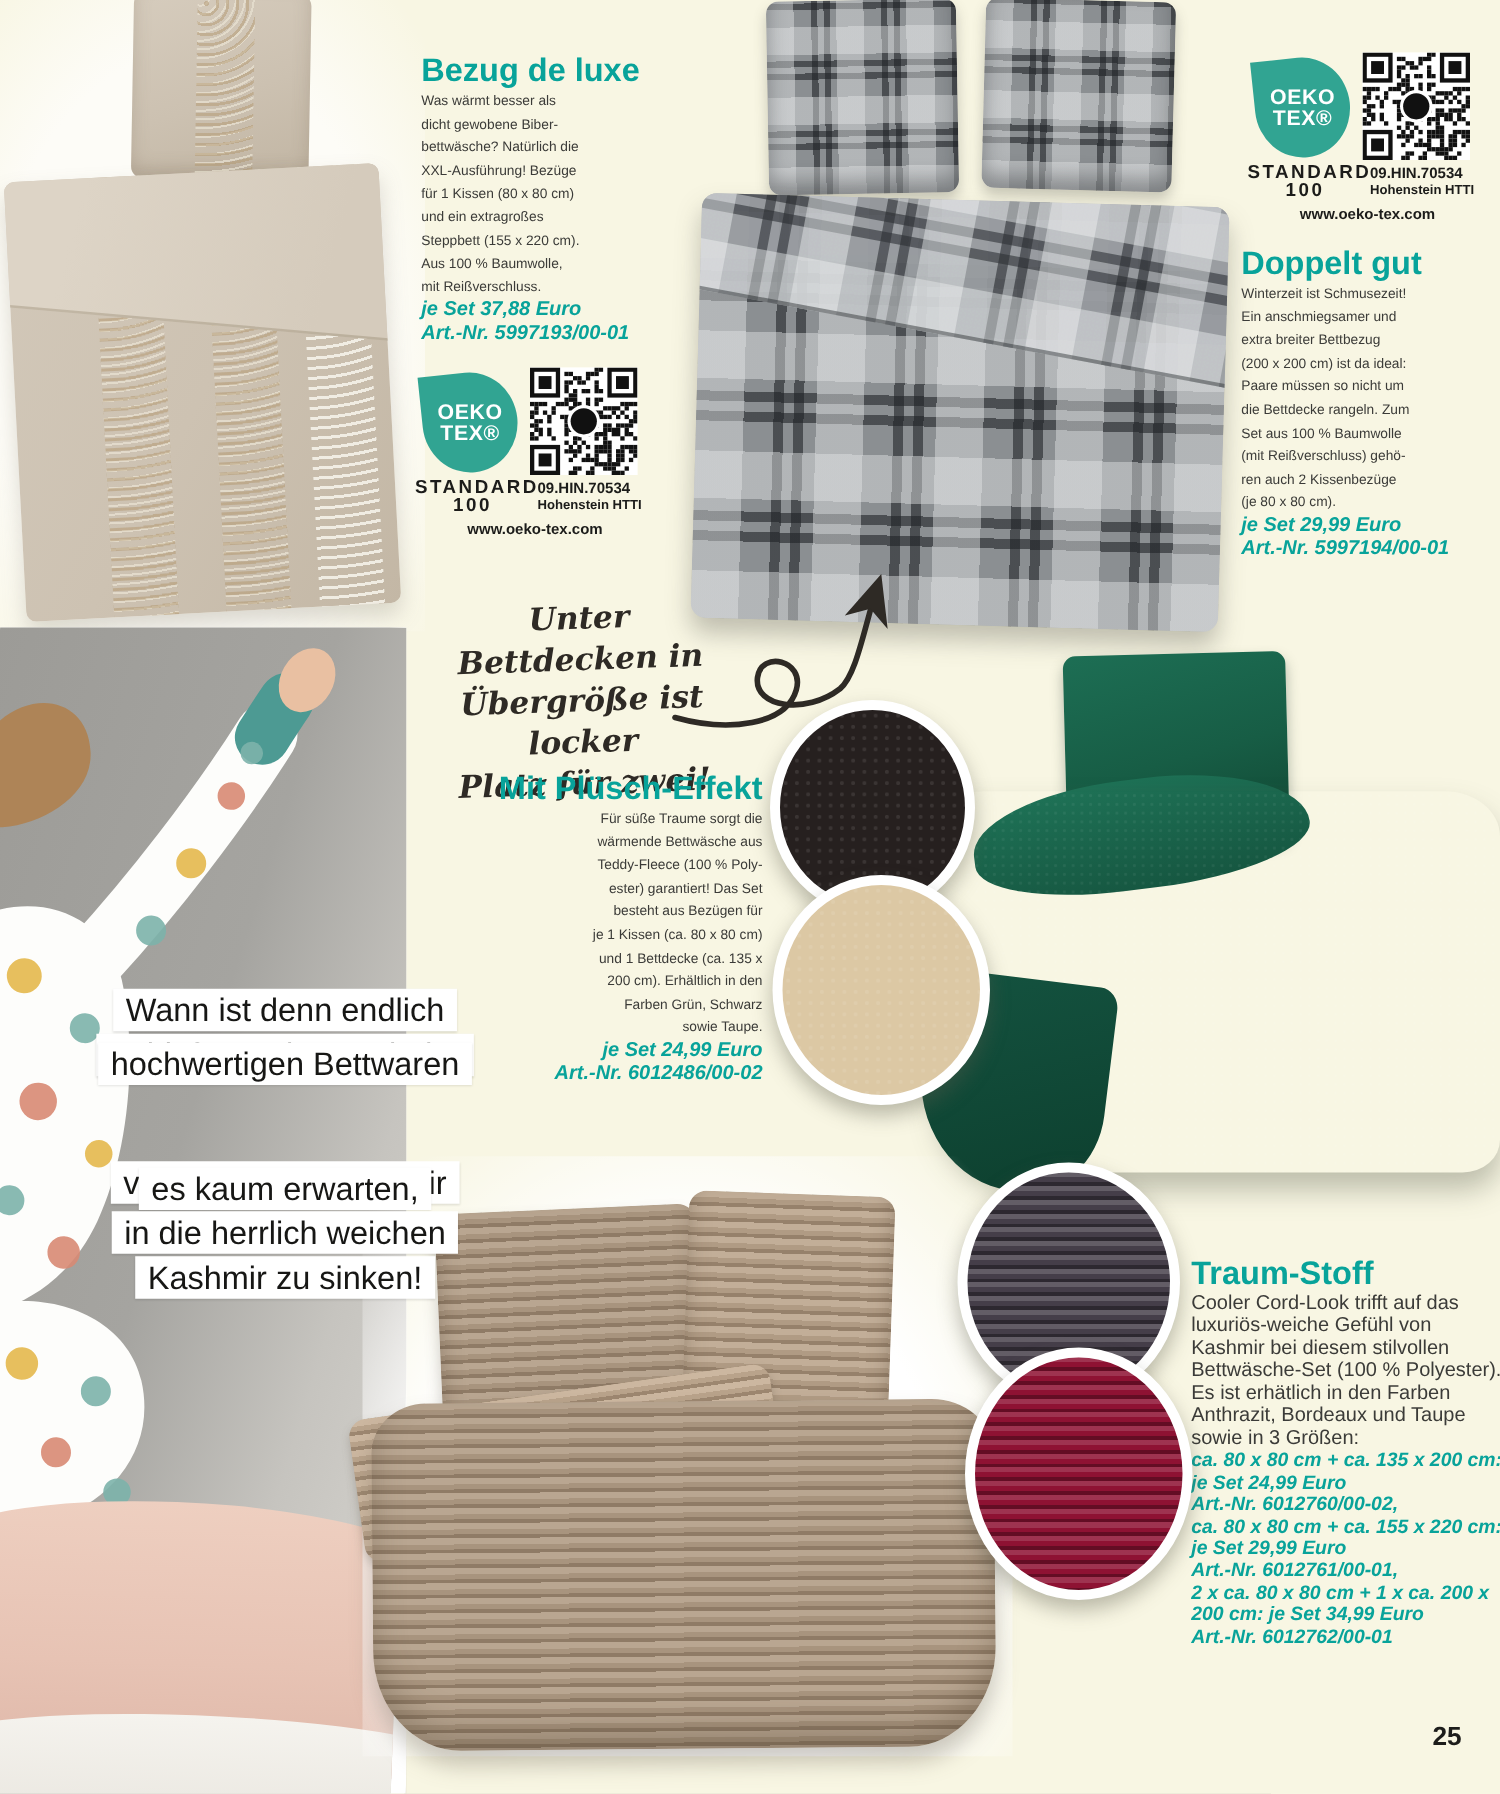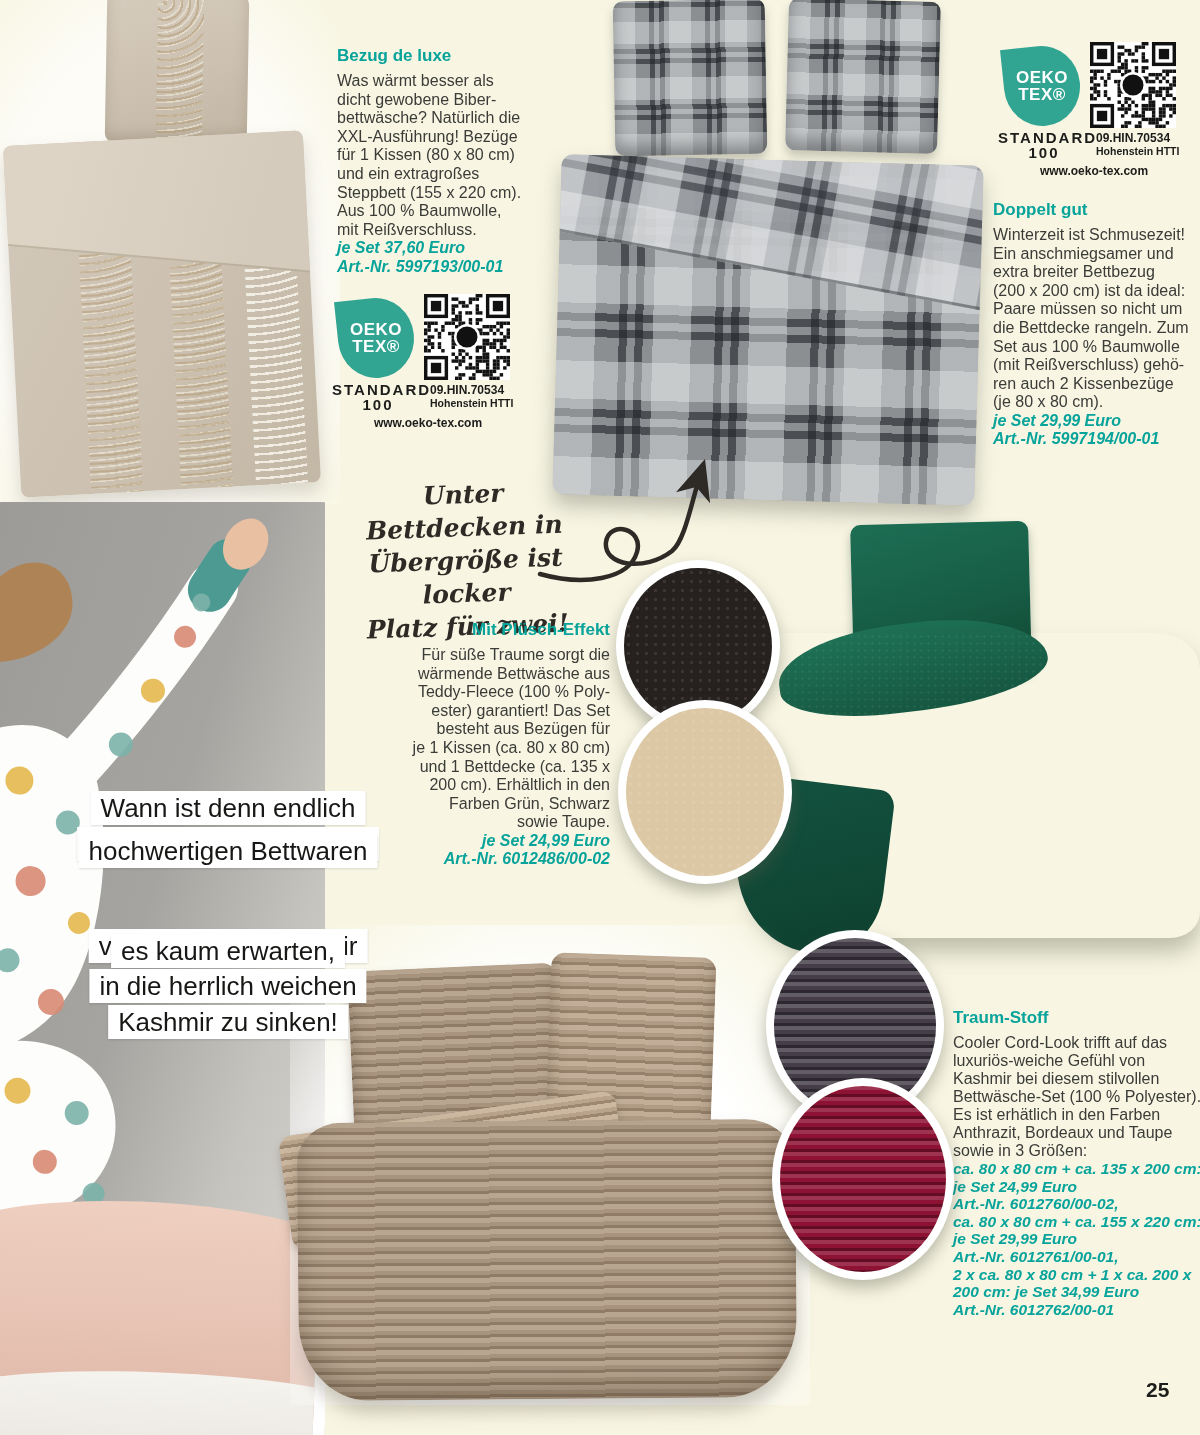--- a/index.html
+++ b/index.html
@@ -1,22 +1,22 @@
 <!DOCTYPE html>
 <html lang="de"><head>
 <meta charset="utf-8">
 <style>
   html,body{margin:0;padding:0;}
   body{font-family:"Liberation Sans",sans-serif;background:#d8d6c8;}
   #stage{position:relative;width:1200px;height:1435px;margin:0 auto;background:#f8f6e3;overflow:hidden;}
 
   
   .tb{position:absolute;color:#3b3b38;}
-  .tb h3{margin:0 0 4px 0;font-size:17px;line-height:24px;font-weight:bold;color:#08a39a;}
-  .tb .body{font-size:16px;line-height:18.6px;white-space:pre-line;color:#3b3b38;}
+  .tb h3{margin:0 0 4px 0;font-size:26px;line-height:24px;font-weight:bold;color:#08a39a;}
+  .tb .body{font-size:11px;line-height:18.6px;white-space:pre-line;color:#3b3b38;}
   .tb .price,.tb .artnr,.tb .offers{font-size:16px;line-height:18.5px;font-weight:bold;font-style:italic;color:#08a39a;white-space:pre-line;}
   .tb.right{text-align:right;}
 
   
   .oeko{position:absolute;width:190px;}
   .oeko .drop{position:absolute;left:0;top:4px;width:76px;height:80px;background:#31a492;border-radius:0 52% 52% 52%;transform:rotate(-6deg);display:flex;align-items:center;justify-content:center;}
   .oeko .drop .droptext{transform:rotate(6deg);color:#fff;font-weight:bold;font-size:17px;line-height:17px;text-align:center;letter-spacing:.5px;}
   .oeko .qr{position:absolute;left:86px;top:0;width:86px;height:86px;background:#fff;}
   .oeko .std{position:absolute;left:-6px;top:88px;width:92px;text-align:center;font-weight:bold;color:#1c1c1a;font-size:15px;line-height:15px;letter-spacing:2px;}
   .oeko .cert{position:absolute;left:92px;top:90px;font-weight:bold;color:#1c1c1a;font-size:12px;line-height:13px;}
@@ -120,21 +120,21 @@
     <h3>Bezug de luxe</h3>
     <div class="body">Was wärmt besser als
 dicht gewobene Biber-
 bettwäsche? Natürlich die
 XXL-Ausführung! Bezüge
 für 1 Kissen (80 x 80 cm)
 und ein extragroßes
 Steppbett (155 x 220 cm).
 Aus 100 % Baumwolle,
 mit Reißverschluss.</div>
-    <div class="price">je Set 37,60 Euro</div>
+    <div class="price">je Set 37,88 Euro</div>
     <div class="artnr">Art.-Nr. 5997193/00-01</div>
   </div>
 
   <div class="oeko" style="left:338px;top:294px;">
     <div class="drop">
       <div class="droptext"><span>OEKO</span><br><span>TEX®</span></div>
     </div>
     <svg class="qr" viewBox="0 0 86 86">
         <rect x="0" y="0" width="86" height="86" fill="#fff"></rect>
         <rect x="51.6" y="0" width="3.44" height="3.44" fill="#111"></rect>

